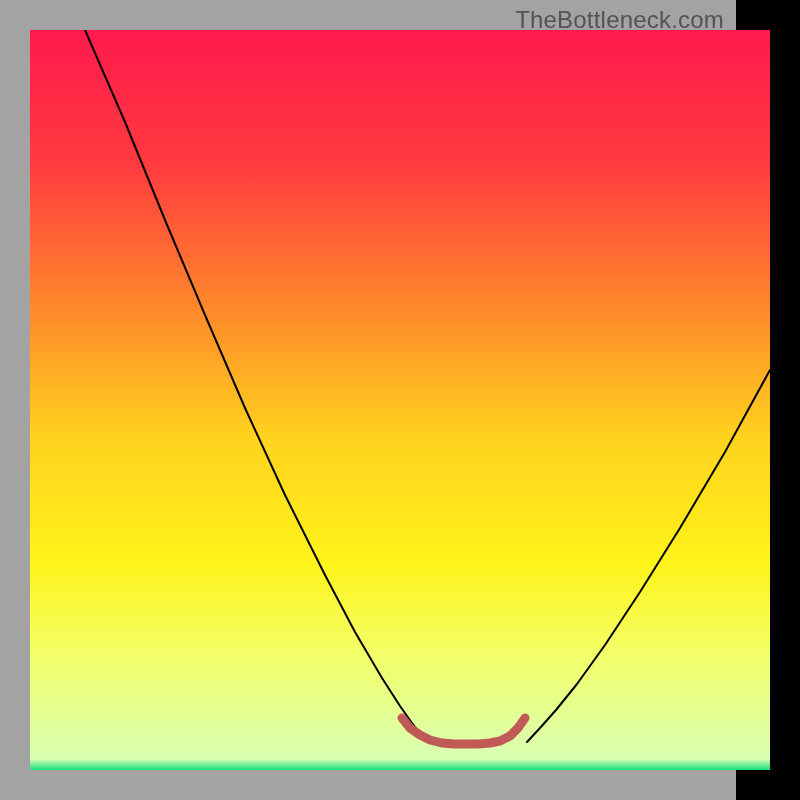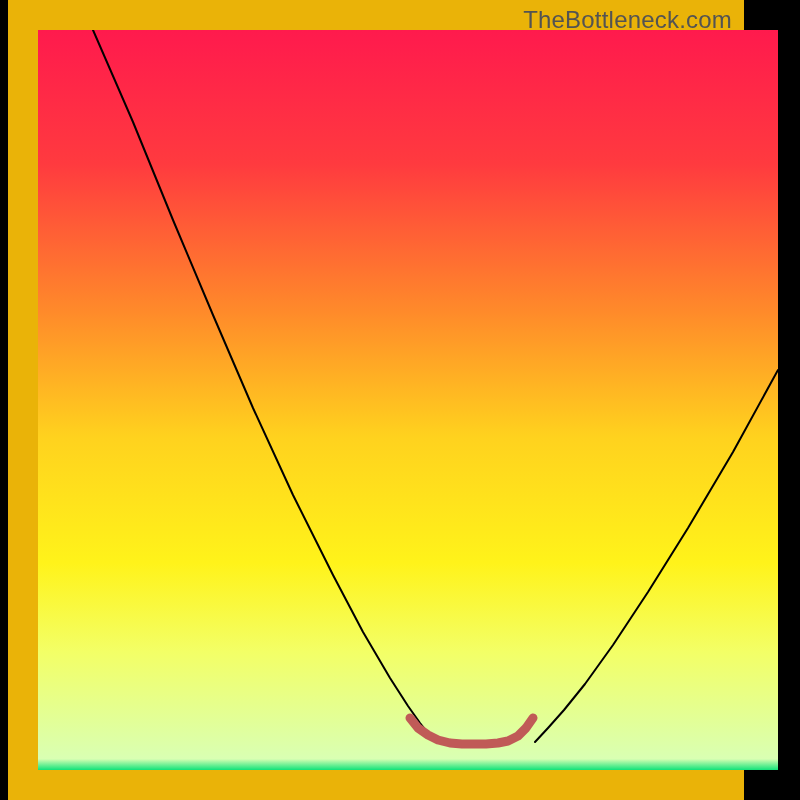--- a/index.html
+++ b/index.html
@@ -1,16 +1,16 @@
 <!DOCTYPE html>
 <html><head>
 <meta charset="utf-8">
 <style>
   html,body{margin:0;padding:0;width:800px;height:800px;background:#000;overflow:hidden;font-family:Arial,Helvetica,sans-serif}
-  .frame{position:absolute;left:8px;top:0;width:736px;height:800px;background:#eab308}
+  .frame{position:absolute;left:0;top:0;width:736px;height:800px;background:#a3a3a3}
   .plot{position:absolute;left:30px;top:30px;width:740px;height:740px;overflow:hidden}
   .watermark{position:absolute;top:6px;right:12px;color:#535353;font-size:24px;font-weight:500;letter-spacing:0.2px}
   svg{display:block}
 </style>
 </head>
 <body>
 
 <div class="frame">
   <div class="plot">
     <svg width="740" height="740" viewBox="0 0 740 740">

